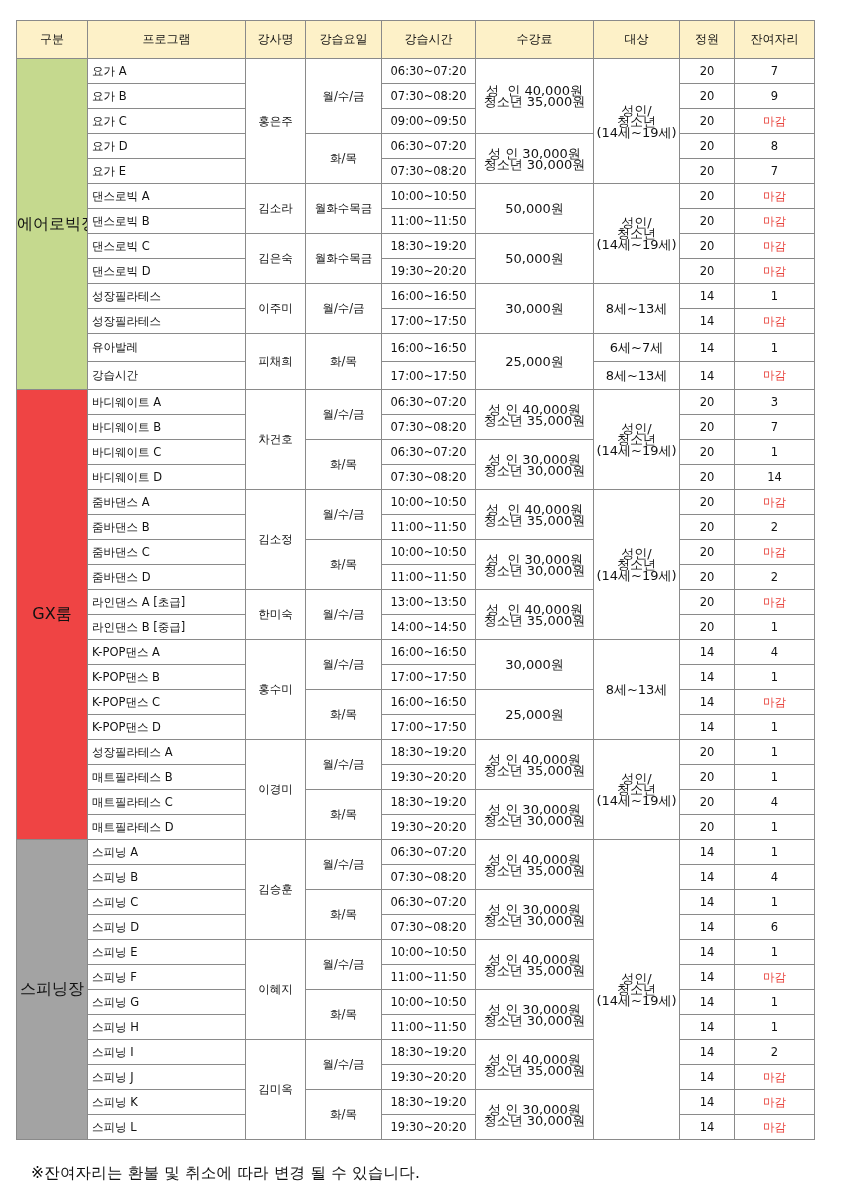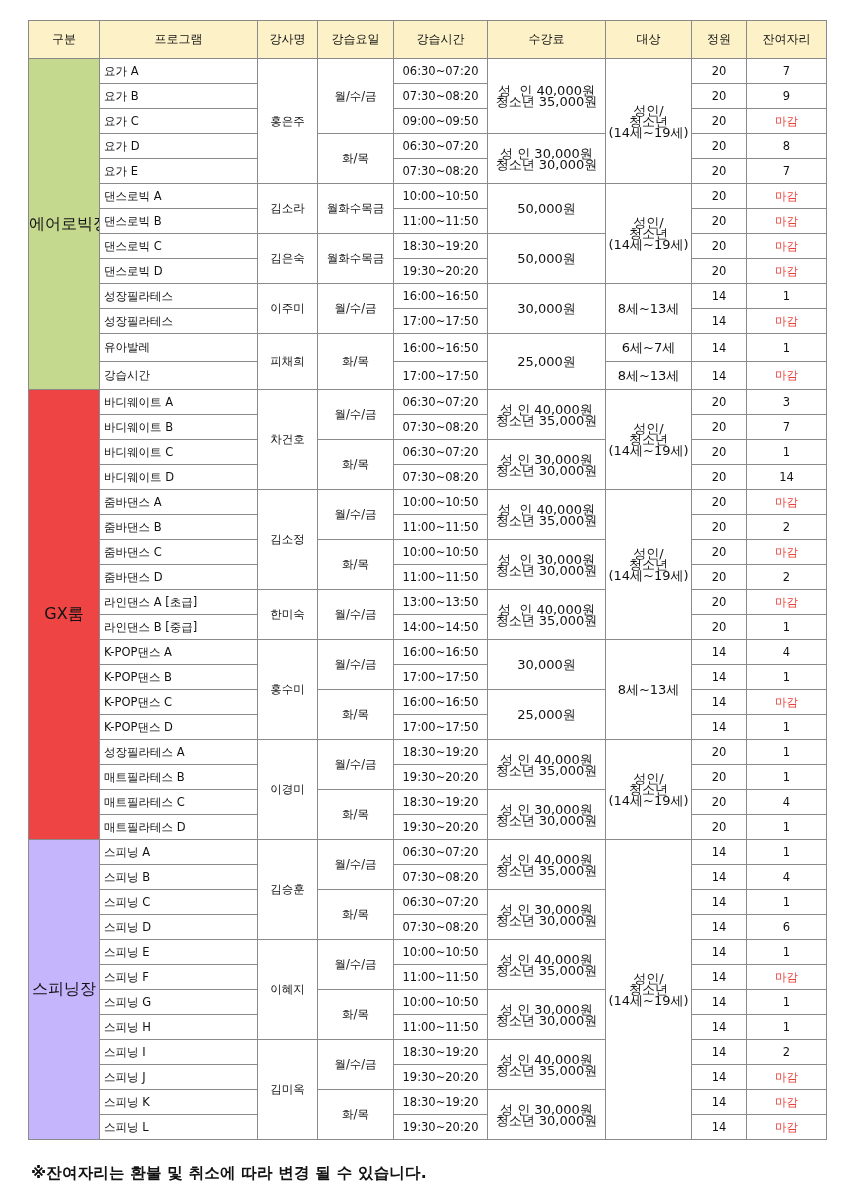--- a/index.html
+++ b/index.html
@@ -1,29 +1,29 @@
 <!DOCTYPE html>
 <html><head>
 <meta charset="utf-8">
 <style>
   html, body { margin:0; padding:0; background:#ffffff; }
   body { width:850px; height:1199px; position:relative; overflow:hidden;
          font-family:"DejaVu Sans","Liberation Sans",sans-serif; color:#111; }
-  table.sched { position:absolute; left:28px; top:20px; border-collapse:collapse;
+  table.sched { position:absolute; left:16px; top:20px; border-collapse:collapse;
                 table-layout:fixed; width:798px; font-size:11.5px;padding-left:32px; }
   table.sched th, table.sched td { border:1px solid #8a8a8a; padding:0; text-align:center;
                 vertical-align:middle; overflow:hidden; white-space:nowrap; }
   table.sched th { background:#fdf1c8; height:37px; font-weight:normal; font-size:12px; }
   table.sched td { height:24px; }
   table.sched tr.tall td { height:27px; }
   td.prog { text-align:left !important; padding-left:4px !important; }
   td.fee, td.target { font-size:13px; line-height:11px; white-space:pre !important; }
   td.closed { color:#e8413b; }
   td.cat { font-size:16px; }
-  .note { position:absolute; left:31px; top:1163px; font-size:15.5px; font-weight:bold; color:#111;
+  .note { position:absolute; left:31px; top:1163px; font-size:15.5px; font-weight:normal; color:#111;
           letter-spacing:0.2px; }
 </style>
 </head>
 <body>
 
 <table class="sched">
   <colgroup>
     <col style="width:71px">
       <col style="width:158px">
       <col style="width:60px">
@@ -298,21 +298,21 @@
         <td>20</td>
         <td>4</td>
       </tr>
       <tr>
         <td class="prog">매트필라테스 D</td>
         <td>19:30~20:20</td>
         <td>20</td>
         <td>1</td>
       </tr>
       <tr>
-        <td class="cat" rowspan="12" style="background: #c4b5fd;">스피닝장</td>
+        <td class="cat" rowspan="12" style="background: #a3a3a3;">스피닝장</td>
         <td class="prog">스피닝 A</td>
         <td rowspan="4">김승훈</td>
         <td rowspan="2">월/수/금</td>
         <td>06:30~07:20</td>
         <td class="fee" rowspan="2">성 인 40,000원
 청소년 35,000원</td>
         <td class="target" rowspan="12">성인/
 청소년
 (14세~19세)</td>
         <td>14</td>

